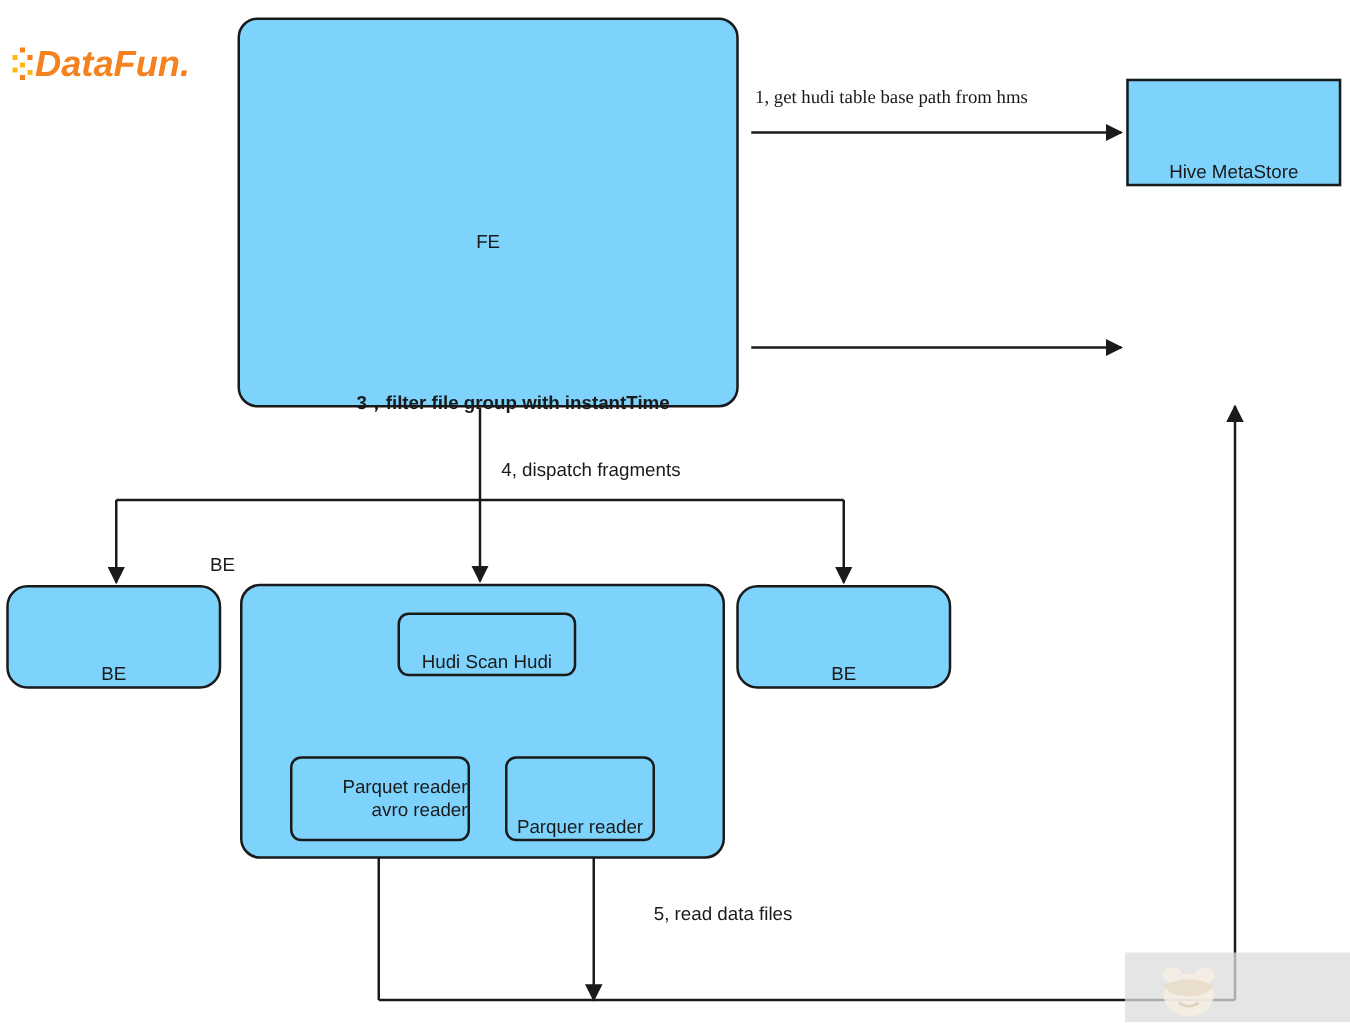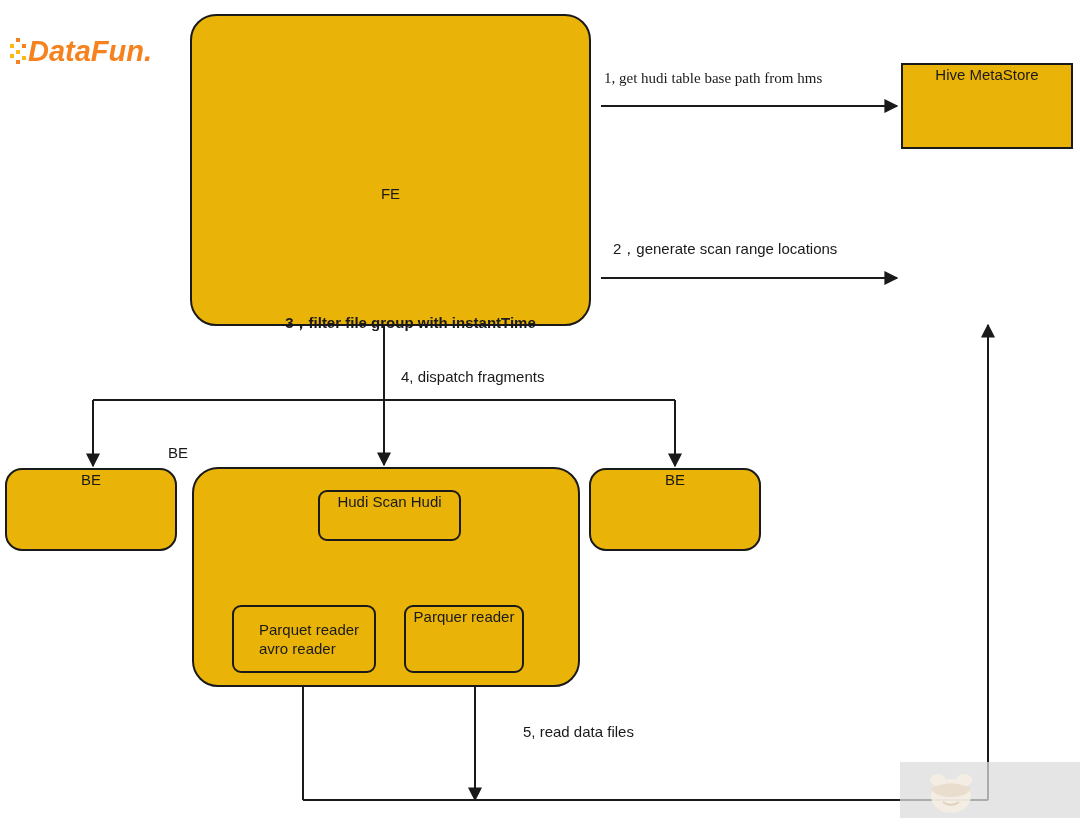--- a/index.html
+++ b/index.html
@@ -21,31 +21,31 @@
     left: 0;
     top: 0;
     width: 1080px;
     height: 818px;
     pointer-events: none;
   }
   .node {
     position: absolute;
     box-sizing: border-box;
     border: 2px solid #1a1a1a;
-    background: #eab308;
+    background: #7dd3fc;
     display: flex;
-    align-items: flex-start;
+    align-items: flex-end;
     justify-content: center;
     text-align: center;
     line-height: 1.28;
   }
   .node-sharp { border-radius: 0; }
   .node-r8  { border-radius: 9px; }
   .node-r16 { border-radius: 17px; }
-  .node-r25 { border-radius: 26px; }
+  .node-r25 { border-radius: 16px; }
   .container-node {
     display: block;
   }
   .fe-label {
     position: absolute;
     left: 0;
     right: 0;
     text-align: center;
   }
   .edge-label {
@@ -169,21 +169,20 @@
 
   <div class="node node-r8" style="left:404px; top:605px; width:120px; height:68px; font-size:15px;">
     <span>Parquer reader</span>
   </div>
 
   <div class="node node-r16" style="left:589px; top:468px; width:172px; height:83px; font-size:15px;">
     <span>BE</span>
   </div>
 
   <div class="edge-label" style="left:604px; top:69px;font-family:Liberation Serif, serif;">1, get hudi table base path from hms</div>
-  <div class="edge-label" style="left:613px; top:240px;">2，generate scan range locations</div>
   <div class="edge-label" style="left:401px; top:368px;">4, dispatch fragments</div>
   <div class="edge-label" style="left:507px; top:723px;margin-left:16px;">5, read data files</div>
 
   <div id="sticker"></div>
   <svg id="sticker-face" viewBox="0 0 52 48" xmlns="http://www.w3.org/2000/svg">
     <ellipse cx="26" cy="30" rx="20" ry="17" fill="#f6efe3"></ellipse>
     <ellipse cx="13" cy="14" rx="8" ry="6" fill="#f6efe3"></ellipse>
     <ellipse cx="39" cy="14" rx="8" ry="6" fill="#f6efe3"></ellipse>
     <path d="M6 22 q20 -9 40 0 q-4 9 -20 9 q-16 0 -20 -9 z" fill="#e8d9c5" opacity="0.85"></path>
     <path d="M18 36 q8 6 16 0" stroke="#e0cfb8" stroke-width="2" fill="none"></path>

